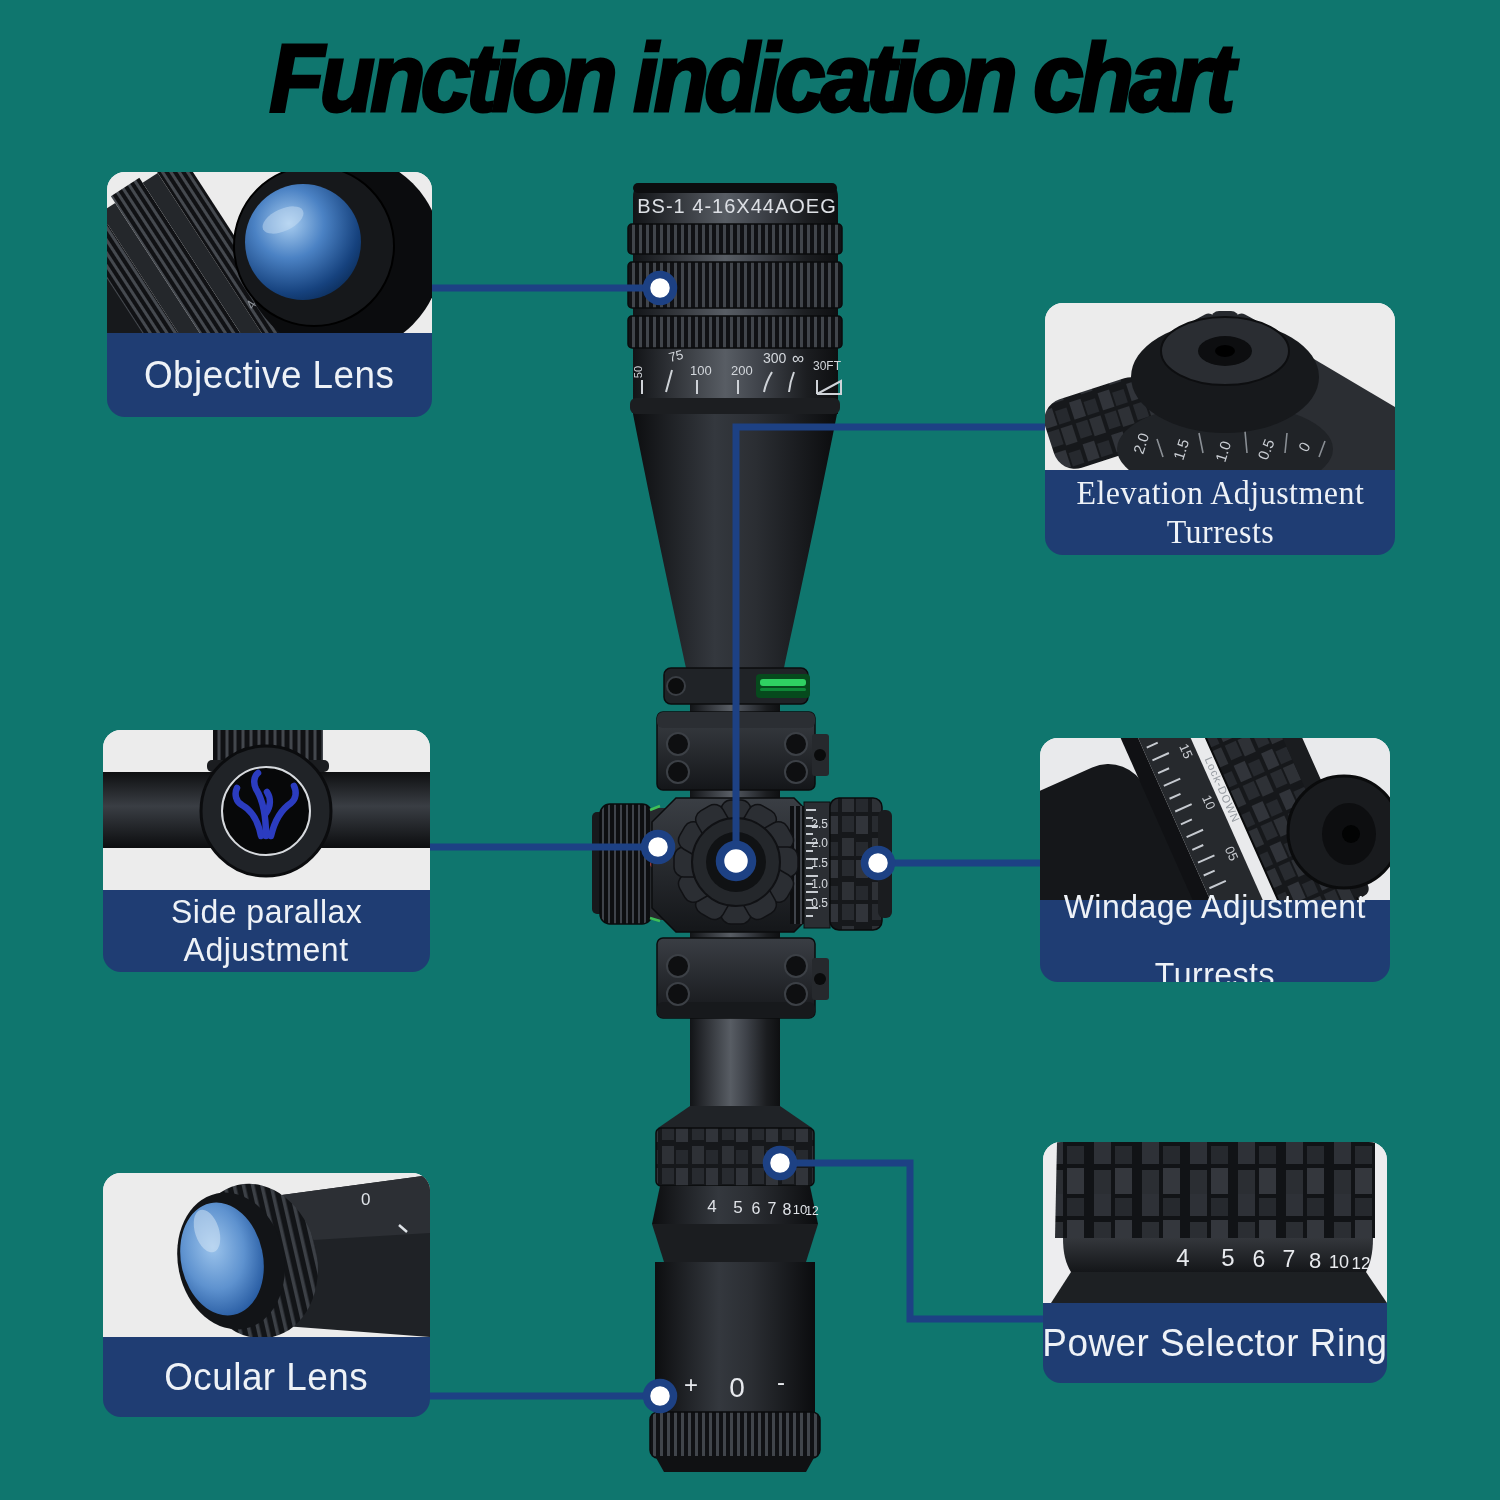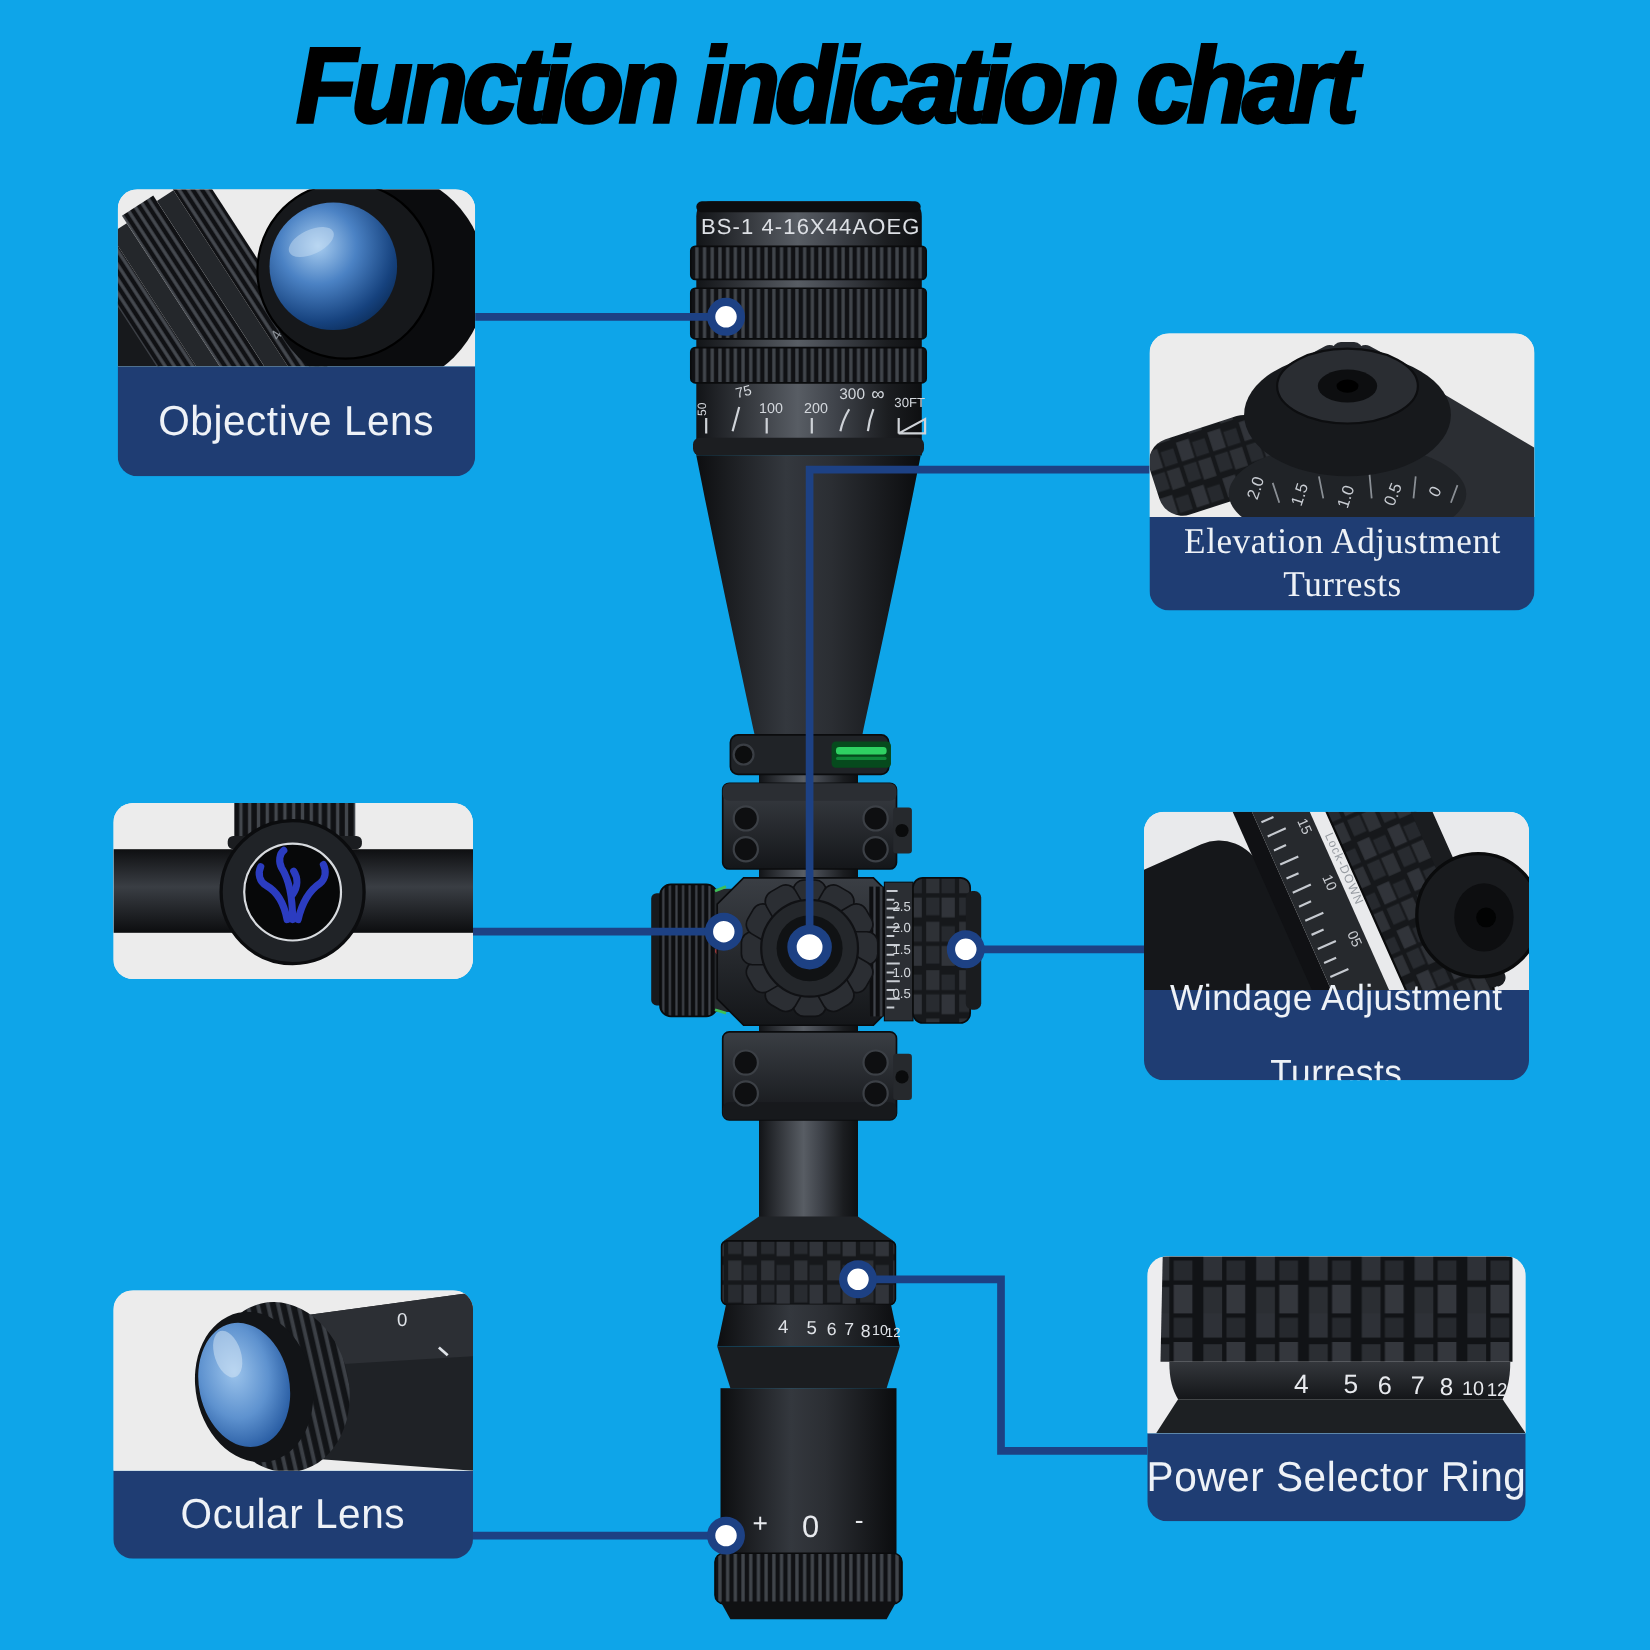--- a/index.html
+++ b/index.html
@@ -1,17 +1,17 @@
 <!DOCTYPE html>
 <html><head>
 <meta charset="utf-8">
 <style>
   html,body{margin:0;padding:0;background:#ffffff;}
   .canvas{
-    position:relative;width:1500px;height:1500px;background:#0ea5e9;overflow:hidden;
+    position:relative;width:1500px;height:1500px;background:#0f766e;overflow:hidden;
     font-family:"Liberation Sans", sans-serif;
   }
   .title{
     position:absolute;top:22px;left:0;width:1500px;text-align:center;
     font-size:97px;font-weight:bold;font-style:italic;color:#000;
     letter-spacing:-5px;transform:scaleX(.93);
     -webkit-text-stroke:3px #000;
     white-space:nowrap;
   }
   .scope-layer{position:absolute;left:0;top:0;width:1500px;height:1500px;}
@@ -231,21 +231,21 @@
           <rect x="100" y="-38" width="18" height="264" fill="#24272b"></rect>
           <rect x="118" y="-46" width="30" height="282" fill="url(#okn)"></rect>
         </g>
         <text x="0" y="0" transform="translate(146,138) rotate(-58)" font-size="13" letter-spacing="3" fill="#8d9299">4-16X44AOEG</text>
         <circle cx="235" cy="82" r="100" fill="#0b0c0e"></circle>
         <circle cx="207" cy="74" r="80" fill="#16181b" stroke="#000" stroke-width="2"></circle>
         <circle cx="196" cy="70" r="58" fill="url(#lensG)"></circle>
         <ellipse cx="176" cy="48" rx="22" ry="11" fill="#cfe2f4" opacity=".45" transform="rotate(-25 176 48)"></ellipse>
       </svg>
     </div>
-    <div class="label" style="height:100px;">
+    <div class="label" style="height:84px;">
       <span class="l1">Objective Lens</span>
     </div>
   </div>
 
   <div class="callout" style="left:1045px;top:303px;width:350px;">
     <div class="photo" style="height:167px;">
       <svg viewBox="0 0 350 167" preserveAspectRatio="none">
         <defs>
           <pattern id="ekb" width="30" height="44" patternUnits="userSpaceOnUse">
             <rect width="30" height="44" fill="#16181b"></rect>
@@ -306,20 +306,24 @@
         <rect x="0" y="42" width="327" height="76" fill="url(#stube)"></rect>
         <circle cx="163" cy="81" r="65" fill="#202327" stroke="#0b0c0e" stroke-width="3"></circle>
         <circle cx="163" cy="81" r="44" fill="#070809" stroke="#d7dade" stroke-width="2"></circle>
         <g stroke="#2b3cc0" stroke-width="6.5" stroke-linecap="round" fill="none">
           <path d="M158,106 C155,90 148,80 139,75 C133,72 131,64 134,58"></path>
           <path d="M163,106 C163,86 160,70 153,59 C150,53 151,46 155,43"></path>
           <path d="M168,106 C172,89 179,79 188,73 C193,69 194,62 191,56"></path>
           <path d="M163,83 C168,76 168,68 164,62"></path>
         </g>
       </svg>
+    </div>
+    <div class="label" style="height:82px;">
+      <span class="s1">Side parallax</span>
+      <span class="s2">Adjustment</span>
     </div>
   </div>
 
   <div class="callout" style="left:1040px;top:738px;width:350px;">
     <div class="photo" style="height:162px;">
       <svg viewBox="0 0 350 162" preserveAspectRatio="none">
         <defs>
           <pattern id="wkb" width="30" height="44" patternUnits="userSpaceOnUse">
             <rect width="30" height="44" fill="#16181b"></rect>
             <rect x="2" y="2" width="12" height="18" fill="#31343a"></rect>

